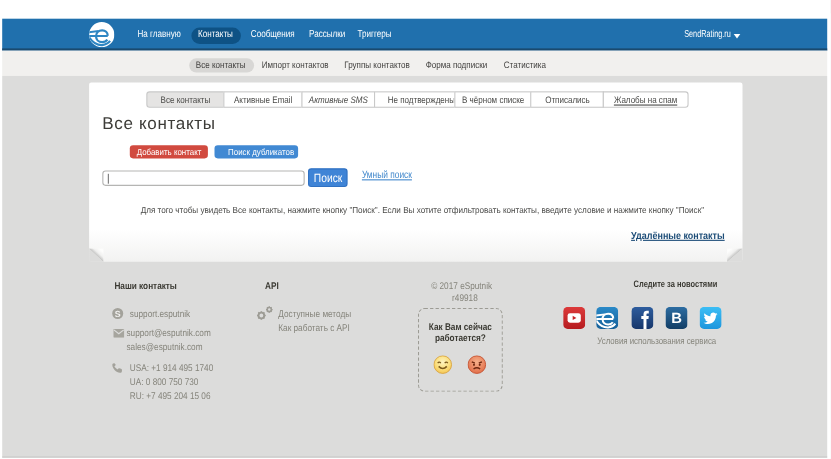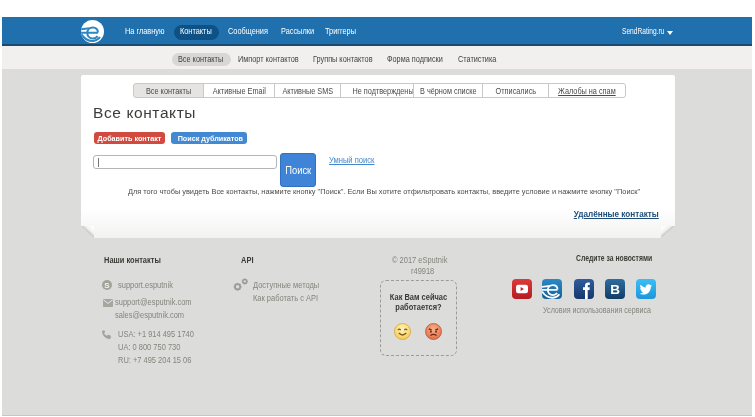--- a/index.html
+++ b/index.html
@@ -17,26 +17,26 @@
   #canvas { left:2px; top:57px; width:750px; height:347px; background:#dcdcdb; border-bottom:1px solid #c6c6c5; }
   
   #card { left:81px; top:63px; width:594px; height:163px; background:linear-gradient(#ffffff 82%, #f2f2f1 100%); border-radius:2px; }
   
   .tab { top:8px; height:15px; border:1px solid #c9c9c9; background:#fff; color:#4a4a48; font-size:8.6px; display:flex; align-items:center; justify-content:center; white-space:nowrap; }
   .tab span { transform:scaleX(.85); white-space:nowrap; }
   .tab.first { border-radius:3px 0 0 3px; }
   .tab.last { border-radius:0 3px 3px 0; }
   .tab.active { background:#e5e4e3; }
   #h1 { left:12px; top:29px; font-size:15.5px; color:#3d3c38; letter-spacing:.6px; line-height:17px; }
-  .btn { top:57px; height:12px; border-radius:3px; color:#fff; font-size:8px; font-weight:bold; display:flex; align-items:center; justify-content:center; }
+  .btn { top:57px; height:12px; border-radius:3px; color:#fff; font-size:8px; font-weight:normal; display:flex; align-items:center; justify-content:center;margin-left:24px; }
   .btn span { transform:scaleX(.9); white-space:nowrap; }
   #btnred { left:13px; width:71px; background:#d14a3f; }
   #btnblue { left:90px; width:76px; background:#4189d3;justify-content:flex-end; }
   #searchinput { left:12px; top:80px; width:184px; height:14px; background:#fff; border:1px solid #b5b5b3; border-radius:3px; }
-  #btnsearch { left:199px; top:78px; width:36px; height:34px; background:#3f84d6; border:1px solid #3071c2; border-radius:3px; color:#fff; font-size:11px; display:flex; align-items:center; justify-content:center; }
+  #btnsearch { left:199px; top:78px; width:36px; height:17px; background:#3f84d6; border:1px solid #3071c2; border-radius:3px; color:#fff; font-size:11px; display:flex; align-items:center; justify-content:center; }
   #btnsearch span { transform:scaleX(.85); }
   #smartlink { left:248px; top:79px; font-size:9.5px; color:#4288cc; text-decoration:underline; }
   #hint { left:6px; top:112px; width:594px; text-align:center; font-size:8px; color:#4b4b49; transform:scaleX(.924); transform-origin:50% 50%; white-space:nowrap; }
   #dellink { right:16px; top:133px; font-size:9.4px; font-weight:bold; color:#1d4d78; text-decoration:underline; transform:scaleX(.87); transform-origin:100% 50%; white-space:nowrap; }
   
   #curlL { left:0; bottom:0; width:13px; height:12px; background:linear-gradient(to top right, #dcdcdb 0%, #dcdcdb 49%, #c9c9c8 52%, #f0f0ef 66%, #fdfdfc 86%); }
   #curlR { right:0; bottom:0; width:14px; height:12px; background:linear-gradient(to top left, #dcdcdb 0%, #dcdcdb 49%, #c9c9c8 52%, #f0f0ef 66%, #fdfdfc 86%); }
   
   .fhead { font-size:8.8px; font-weight:bold; color:#3b3a33; transform:scaleX(.85); transform-origin:0 50%; white-space:nowrap; }
   .ftext { font-size:8.8px; color:#85847b; transform:scaleX(.85); transform-origin:0 50%; white-space:nowrap; line-height:13px; }
@@ -78,21 +78,21 @@
   <div class="abs sublink" style="left:457.8px;">Статистика</div>
 
   <div class="abs" id="canvas"></div>
   <div class="abs" id="card">
     <div class="abs tab first active" style="left:52.4px; width:70.6px;">
         <span>Все контакты</span>
       </div>
     <div class="abs tab" style="left:122px; width:72px;">
         <span>Активные Email</span>
       </div>
-    <div class="abs tab" style="left:193px; width:67px;">
+    <div class="abs tab" style="left:193px; width:67px;font-style:italic;">
         <span>Активные SMS</span>
       </div>
     <div class="abs tab" style="left:259px; width:86px;">
         <span>Не подтверждены</span>
       </div>
     <div class="abs tab" style="left:332.4px; width:69.9px;">
         <span>В чёрном списке</span>
       </div>
     <div class="abs tab" style="left:401.3px; width:67.1px;">
         <span>Отписались</span>

